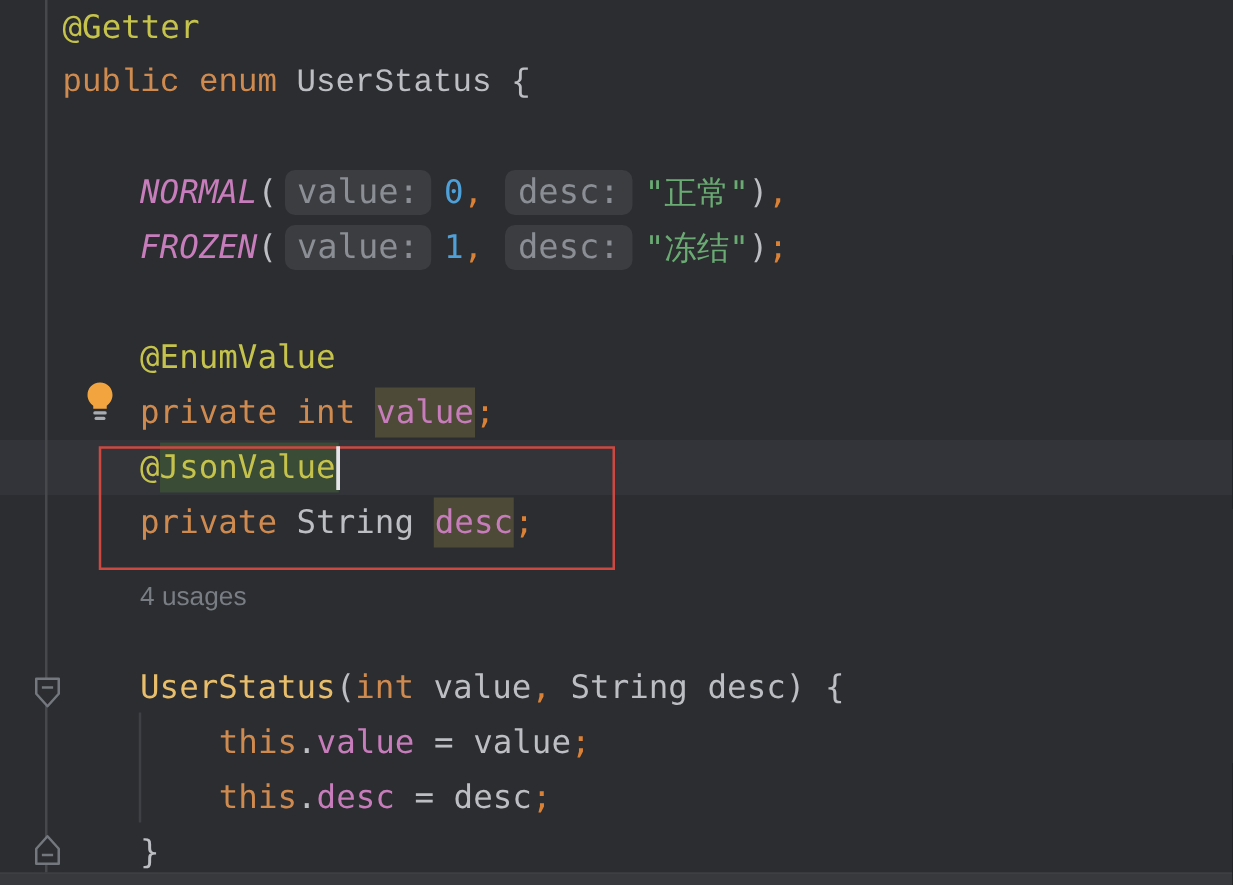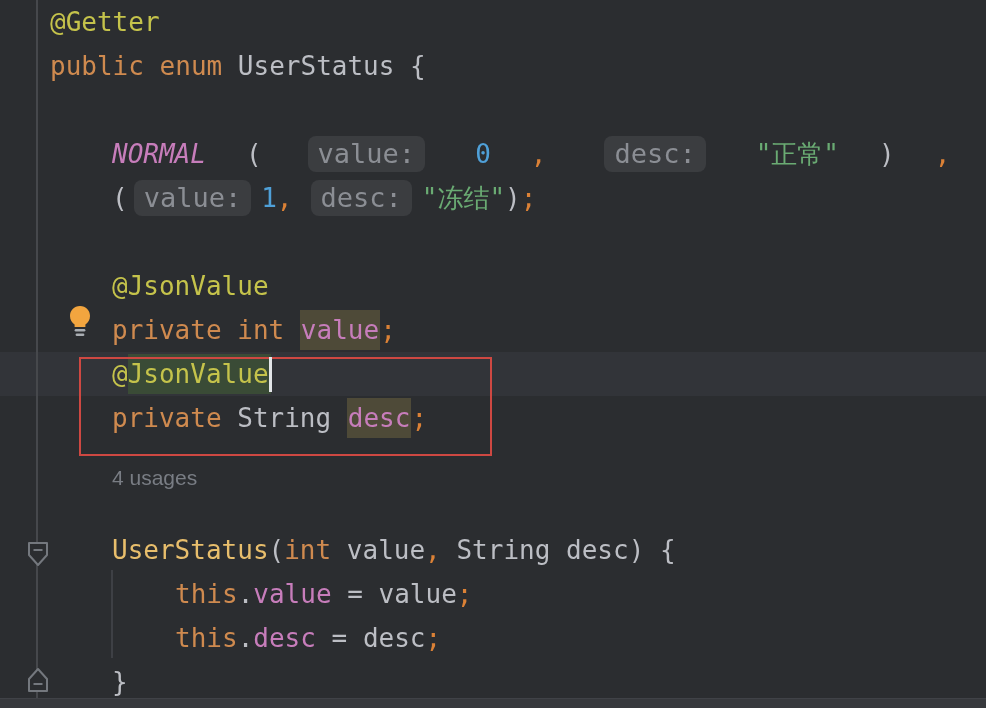--- a/index.html
+++ b/index.html
@@ -71,26 +71,26 @@
   </div>
   <div class="fold-marker fold-bottom">
     <svg width="26" height="28" viewBox="0 0 26 28">
       <path d="M4 25 H22 V13 L13 3 L4 13 Z" fill="#2B2D30" stroke="#74787E" stroke-width="2" stroke-linejoin="round"></path>
       <line x1="8.5" y1="18" x2="17.5" y2="18" stroke="#74787E" stroke-width="2"></line>
     </svg>
   </div>
 
   <div id="code-area">
       <div class="line" style="top: 0px; left: 50px;"><span class="seg ann">@Getter</span></div>
-      <div class="line" style="top: 44px; left: 50px;"><span class="seg kw">public </span><span class="seg kw">enum </span><span class="seg type">UserStatus </span><span class="seg punct">{</span></div>
+      <div class="line" style="top: 44px; left: 50px; font-family: Liberation Mono, monospace;"><span class="seg kw">public </span><span class="seg kw">enum </span><span class="seg type">UserStatus </span><span class="seg punct">{</span></div>
       <div class="line" style="top: 88px; left: 50px;"></div>
-      <div class="line" style="top: 132px; left: 112px; gap: 40px;"><span class="seg enumc">NORMAL</span><span class="seg punct">(</span><span class="seg hint">value:</span><span class="seg num">0</span><span class="seg sem">,</span><span class="seg hint gap">desc:</span><span class="seg str">"正常"</span><span class="seg punct">)</span><span class="seg sem">,</span></div>
-      <div class="line" style="top: 176px; left: 112px;"><span class="seg punct">(</span><span class="seg hint">value:</span><span class="seg num">1</span><span class="seg sem">,</span><span class="seg hint gap">desc:</span><span class="seg str">"冻结"</span><span class="seg punct">)</span><span class="seg sem">;</span></div>
+      <div class="line" style="top: 132px; left: 112px;"><span class="seg enumc">NORMAL</span><span class="seg punct">(</span><span class="seg hint">value:</span><span class="seg num">0</span><span class="seg sem">,</span><span class="seg hint gap">desc:</span><span class="seg str">"正常"</span><span class="seg punct">)</span><span class="seg sem">,</span></div>
+      <div class="line" style="top: 176px; left: 112px;"><span class="seg enumc">FROZEN</span><span class="seg punct">(</span><span class="seg hint">value:</span><span class="seg num">1</span><span class="seg sem">,</span><span class="seg hint gap">desc:</span><span class="seg str">"冻结"</span><span class="seg punct">)</span><span class="seg sem">;</span></div>
       <div class="line" style="top: 220px; left: 112px;"></div>
-      <div class="line" style="top: 264px; left: 112px;"><span class="seg ann">@JsonValue</span></div>
+      <div class="line" style="top: 264px; left: 112px;"><span class="seg ann">@EnumValue</span></div>
       <div class="line" style="top: 308px; left: 112px;"><span class="seg kw">private </span><span class="seg kw">int </span><span class="seg field hl-olive">value</span><span class="seg sem">;</span></div>
       <div class="line" style="top: 352px; left: 112px;"><span class="seg ann">@</span><span class="seg ann hl-green">JsonValue</span></div>
       <div class="line" style="top: 396px; left: 112px;"><span class="seg kw">private </span><span class="seg type">String </span><span class="seg field hl-olive">desc</span><span class="seg sem">;</span></div>
       <div class="line" style="top: 440px; left: 112px;"></div>
       <div class="line" style="top: 456px; left: 112px;"><span class="seg usages">4 usages</span></div>
       <div class="line" style="top: 528px; left: 112px;"><span class="seg ctor">UserStatus</span><span class="seg punct">(</span><span class="seg kw">int </span><span class="seg param">value</span><span class="seg sem">, </span><span class="seg type">String </span><span class="seg param">desc</span><span class="seg punct">) </span><span class="seg punct">{</span></div>
       <div class="line" style="top: 572px; left: 175px;"><span class="seg kw">this</span><span class="seg punct">.</span><span class="seg field">value</span><span class="seg punct"> = </span><span class="seg param">value</span><span class="seg sem">;</span></div>
       <div class="line" style="top: 616px; left: 175px;"><span class="seg kw">this</span><span class="seg punct">.</span><span class="seg field">desc</span><span class="seg punct"> = </span><span class="seg param">desc</span><span class="seg sem">;</span></div>
       <div class="line" style="top: 660px; left: 112px;"><span class="seg punct">}</span></div>
     </div>

